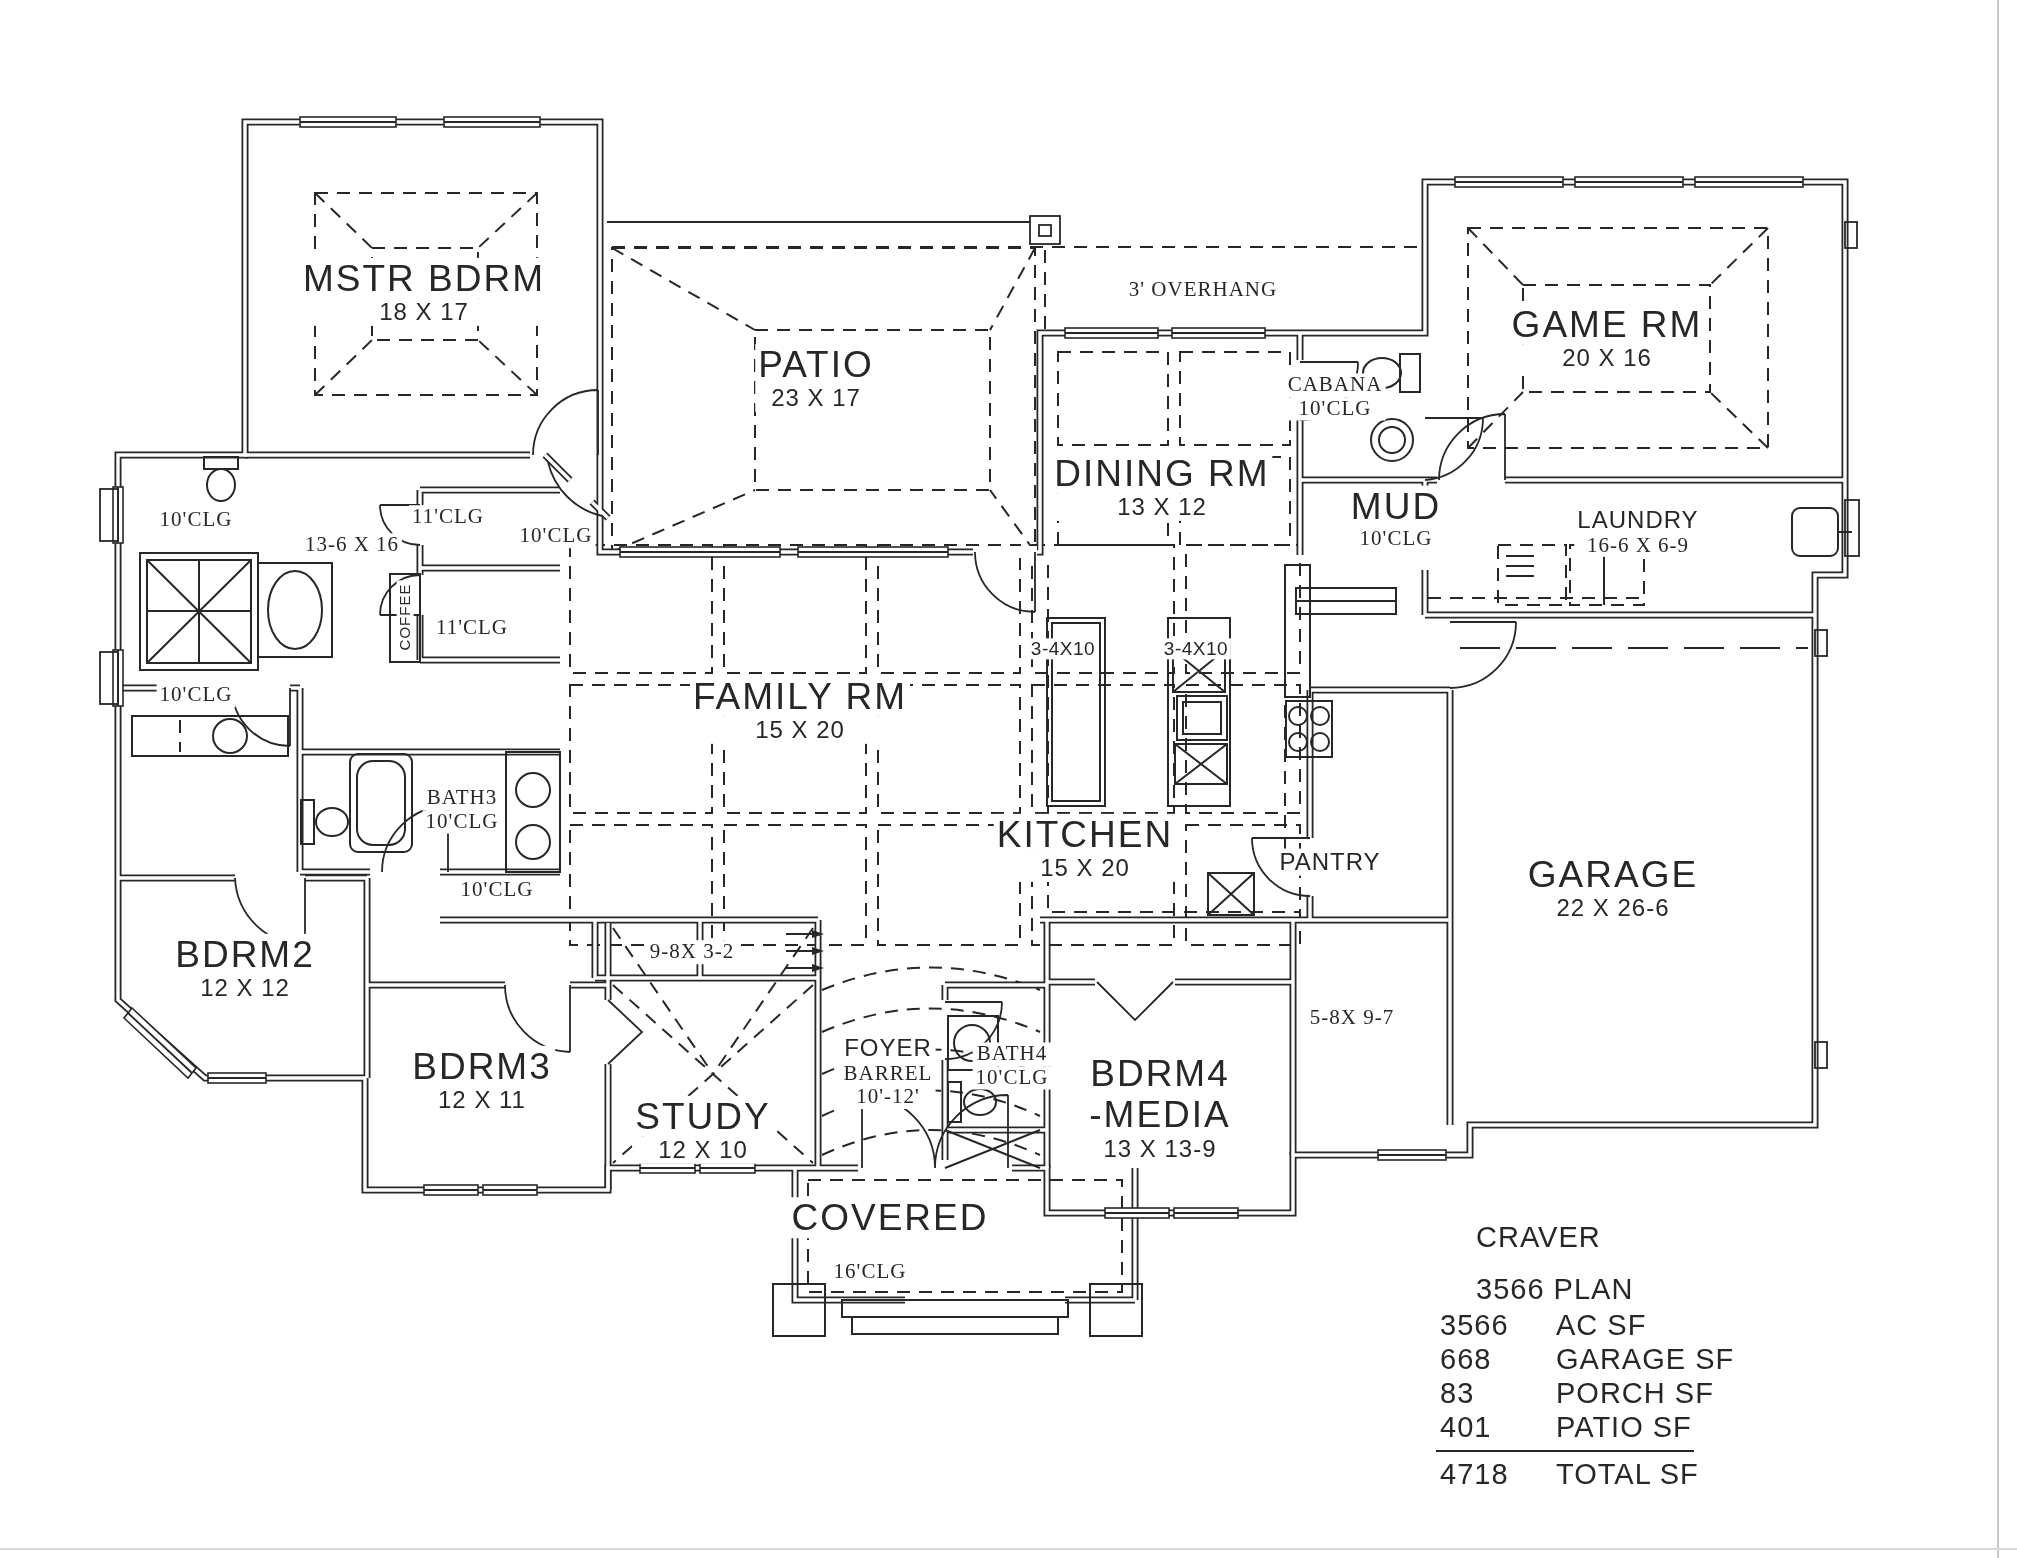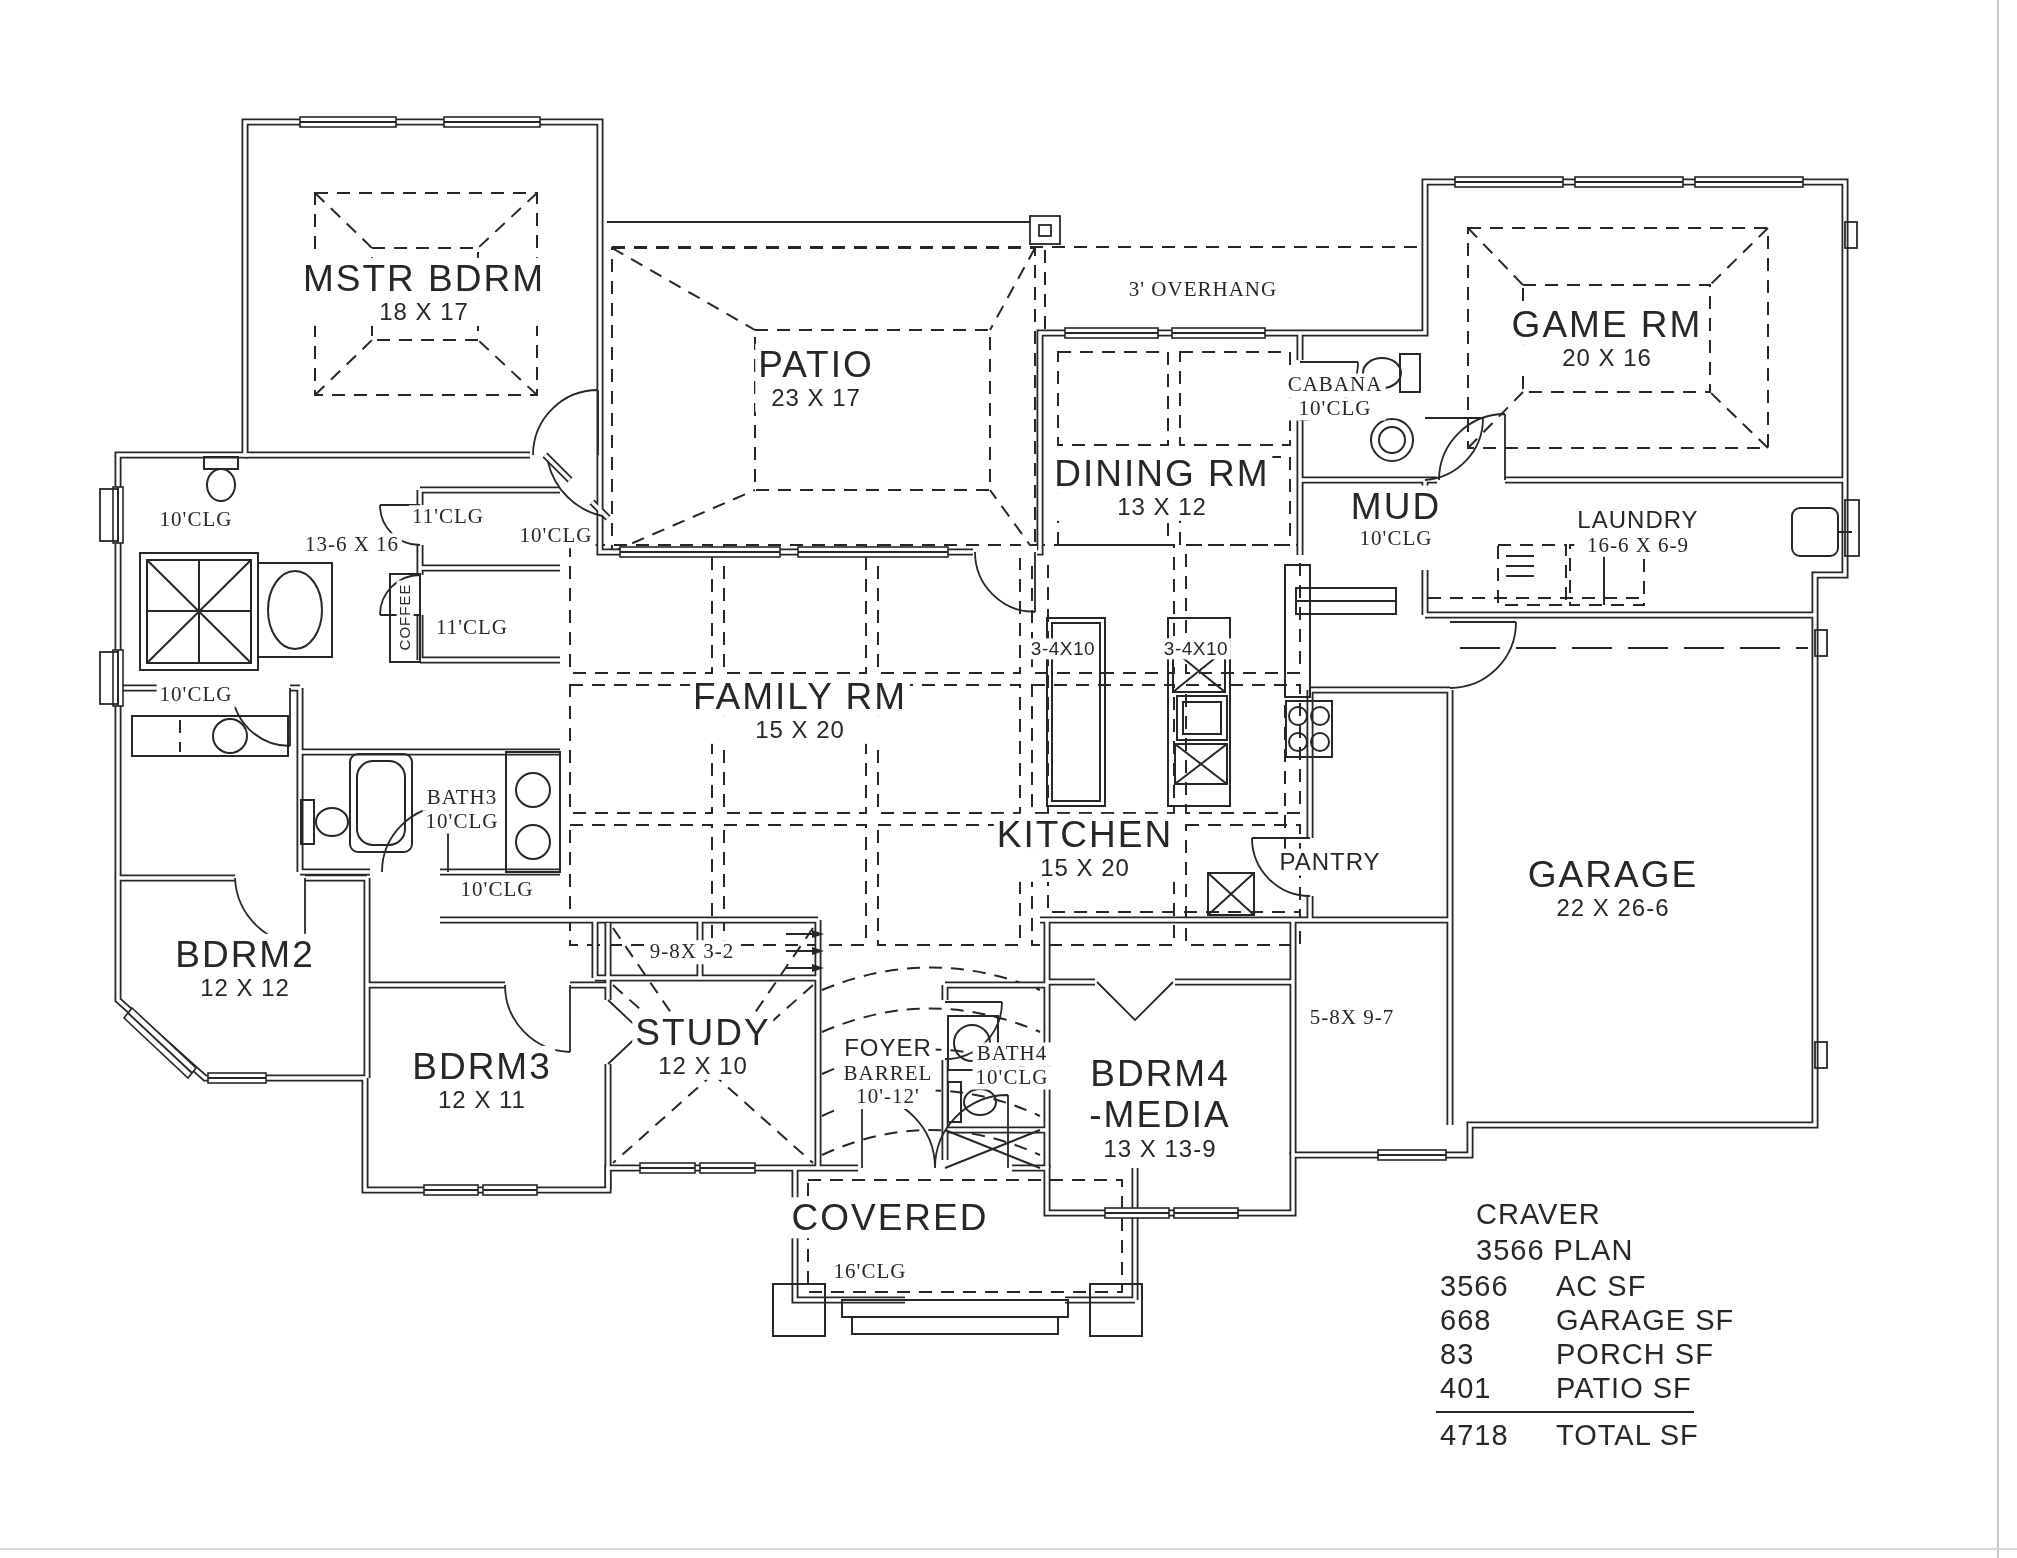--- a/index.html
+++ b/index.html
@@ -16,21 +16,21 @@
   .gap{fill:#ffffff;stroke:none;}
   .blk{fill:#272727;stroke:none;}
   .lbl{position:absolute;transform:translate(-50%,-50%);text-align:center;white-space:nowrap;line-height:1.12;}
   .lbl span{display:block;background:#fff;padding:0 3px;}
   .nm{font-size:37px;letter-spacing:2px;}
   .dm{font-size:24px;letter-spacing:1px;}
   .sm{font-size:21px;letter-spacing:1px;font-family:Liberation Serif, serif;}
   .xs{font-size:19px;letter-spacing:0.5px;text-align:right;}
   .vert{transform:translate(-50%,-50%) rotate(-90deg);font-size:15px;letter-spacing:1px;}
   .tb{position:absolute;left:1440px;top:1200px;font-size:29px;letter-spacing:1px;line-height:1.0;}
-  .tb .hdr{padding-left:36px;margin-bottom:7px;}
+  .tb .hdr{padding-left:36px;margin-bottom:7px;margin-top:23px;}
   .tb .row{display:flex;margin-bottom:5px;}
   .tb .num{width:96px;text-align:left;padding-right:20px;}
   .tb .rule{border-top:2.5px solid #272727;width:258px;margin:8px 0 8px -4px;}
   .edge-r{position:absolute;right:18px;top:0;width:2px;height:100%;background:#c9c9c9;}
   .edge-b{position:absolute;left:0;bottom:8px;width:100%;height:2px;background:#d8d8d8;}
 </style>
 </head>
 <body>
 
 <div class="sheet">
@@ -394,21 +394,21 @@
   <span class="dm">22 X 26-6</span>
 </div>
 <div class="lbl" style="left:245px;top:968px">
   <span class="nm">BDRM2</span>
   <span class="dm">12 X 12</span>
 </div>
 <div class="lbl" style="left:482px;top:1080px">
   <span class="nm">BDRM3</span>
   <span class="dm">12 X 11</span>
 </div>
-<div class="lbl" style="left:703px;top:1046px">
+<div class="lbl" style="left:703px;top:1130px">
   <span class="nm">STUDY</span>
   <span class="dm">12 X 10</span>
 </div>
 <div class="lbl" style="left:888px;top:1072px">
   <span class="dm">FOYER</span>
   <span class="sm">BARREL</span>
   <span class="sm">10'-12'</span>
 </div>
 <div class="lbl" style="left:1012px;top:1066px">
   <span class="sm">BATH4</span>

